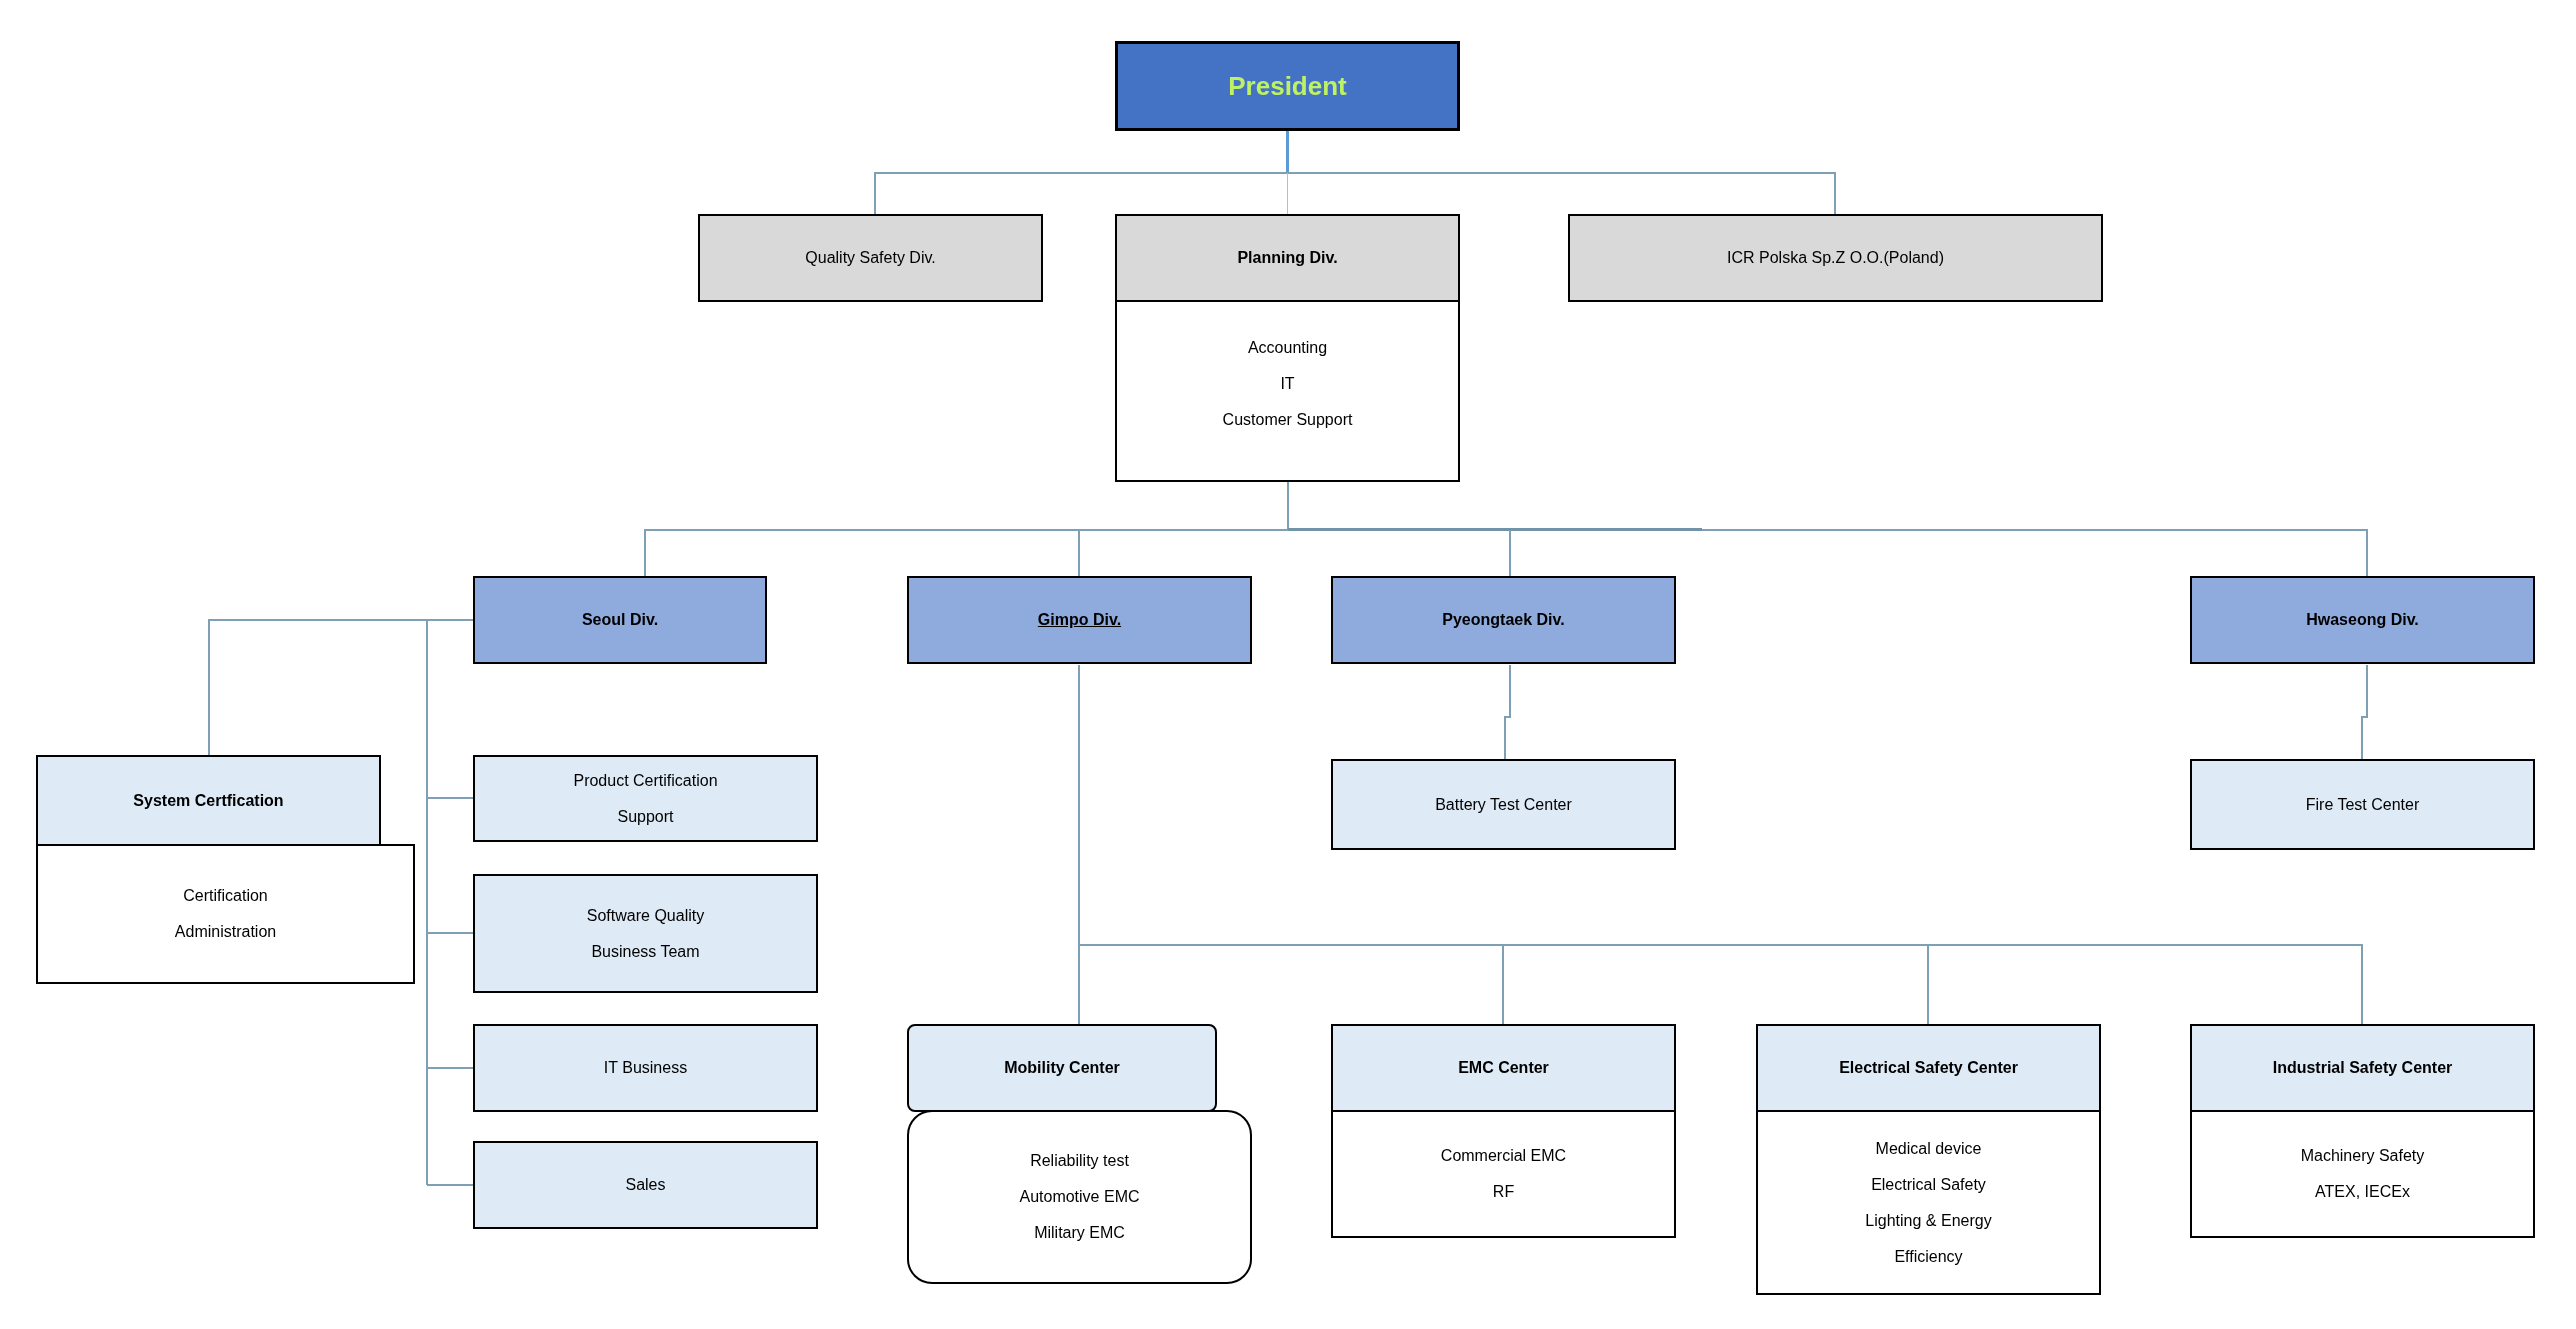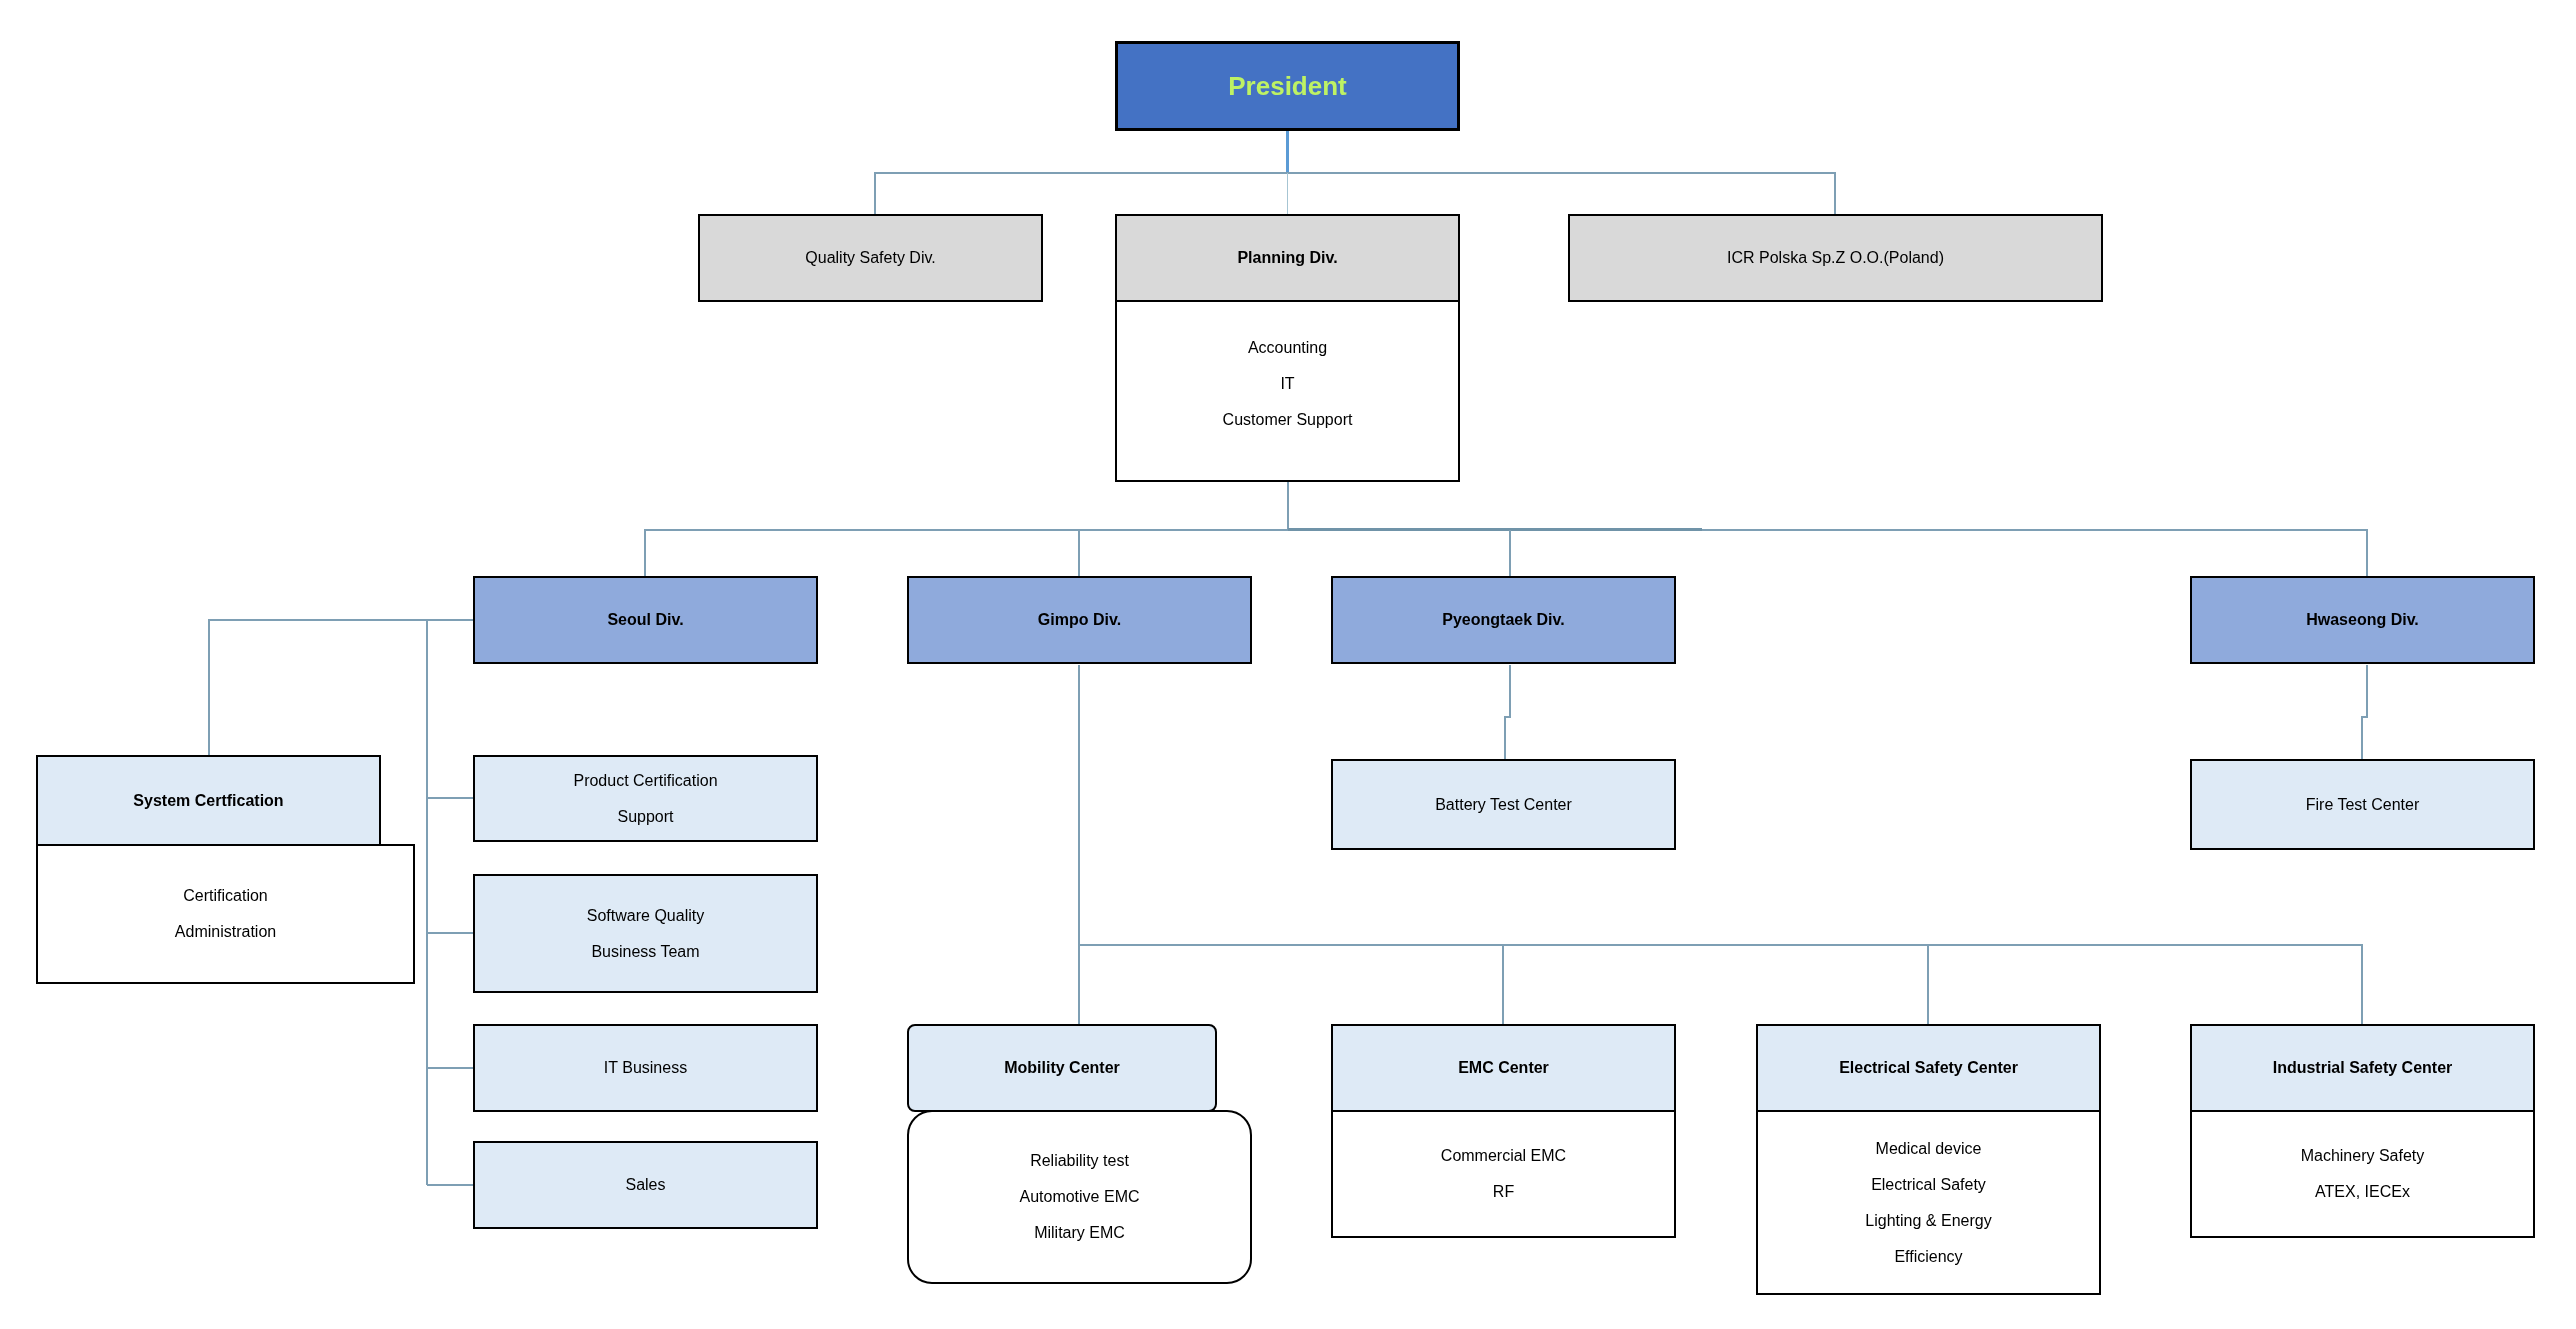--- a/index.html
+++ b/index.html
@@ -84,23 +84,23 @@
   <div class="box unit bold" style="left:1115px; top:214px; width:345px; height:88px;">Planning Div.</div>
 
   <div class="box white-body top-align" style="left:1115px; top:300px; width:345px; height:182px;">
     <div>Accounting</div>
     <div>IT</div>
     <div>Customer Support</div>
   </div>
 
   <div class="box unit" style="left:1568px; top:214px; width:535px; height:88px;">ICR Polska Sp.Z O.O.(Poland)</div>
 
-  <div class="box division" style="left:473px; top:576px; width:345px; height:88px;">Seoul Div.</div>
+  <div class="box division" style="left:473px; top:576px; width:294px; height:88px;">Seoul Div.</div>
 
-  <div class="box division" style="left:907px; top:576px; width:345px; height:88px;">Gimpo Div.</div>
+  <div class="box division" style="left:907px; top:576px; width:345px; height:88px;text-decoration:underline;">Gimpo Div.</div>
 
   <div class="box division" style="left:1331px; top:576px; width:345px; height:88px;">Pyeongtaek Div.</div>
 
   <div class="box division" style="left:2190px; top:576px; width:345px; height:88px;">Hwaseong Div.</div>
 
   <div class="box team bold" style="left:36px; top:755px; width:345px; height:91px;">System Certfication</div>
   <div class="box white-body" style="left:36px; top:844px; width:379px; height:140px;">
     <div>Certification</div>
     <div>Administration</div>
   </div>

